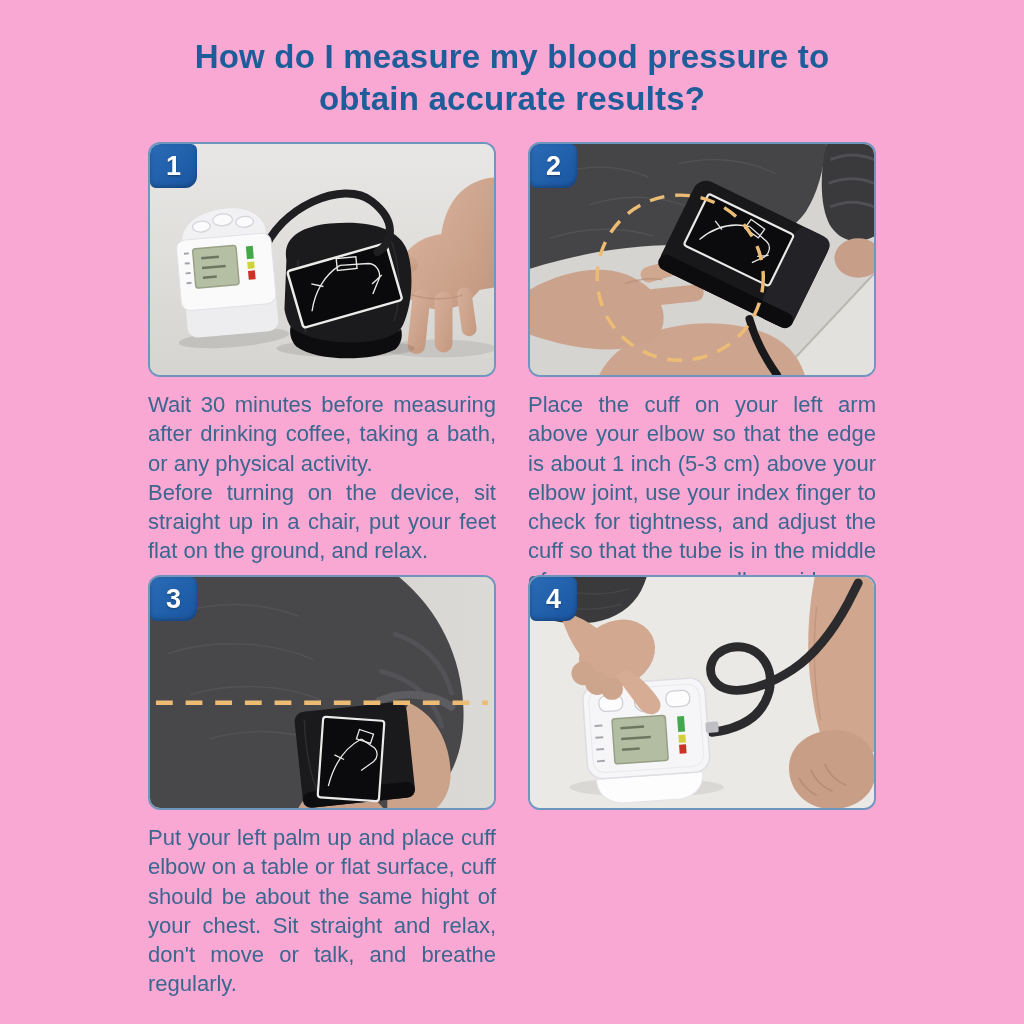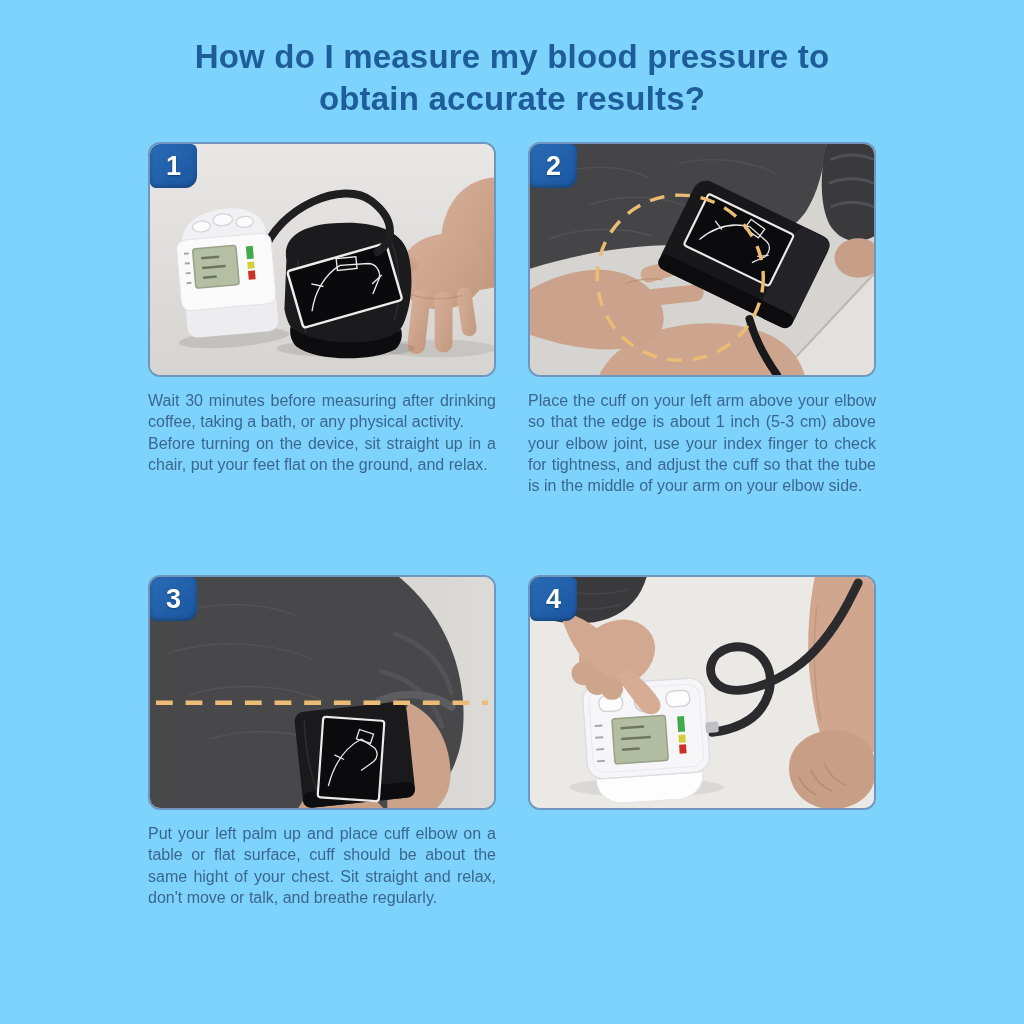--- a/index.html
+++ b/index.html
@@ -1,30 +1,30 @@
 <!DOCTYPE html>
 <html><head>
 <meta charset="utf-8">
 <style>
   html,body{margin:0;padding:0;background:#ffffff;}
-  .page{position:relative;width:1024px;height:1024px;background:#7dd3fc;overflow:hidden;
+  .page{position:relative;width:1024px;height:1024px;background:#f9a8d4;overflow:hidden;
         font-family:"Liberation Sans","DejaVu Sans",sans-serif;}
   .title{position:absolute;top:36px;left:50%;transform:translateX(-50%);width:700px;margin:0;
          text-align:center;font-size:33px;line-height:1.27;font-weight:700;color:#1d5d99;letter-spacing:.2px;}
   .step{position:absolute;width:348px;}
   .step1{left:148px;top:142px;} .step2{left:528px;top:142px;}
   .step3{left:148px;top:575px;} .step4{left:528px;top:575px;}
   .photo-frame{position:relative;width:348px;height:235px;margin:0;border:2px solid #6e96be;
                border-radius:12px;overflow:hidden;background:#d9d8d5;box-sizing:border-box;}
   .photo{display:block;width:100%;height:100%;}
   .badge{position:absolute;top:0;left:0;width:47px;height:44px;
          background:linear-gradient(135deg,#2a6cb7,#1a55a0);border-radius:2px 6px 12px 6px;
          display:flex;align-items:center;justify-content:center;box-shadow:inset 0 -2px 4px rgba(0,0,0,.25);}
   .badge span{color:#ffffff;font-size:27px;font-weight:700;text-shadow:0 1px 2px rgba(0,0,0,.35);}
-  .caption{margin-top:13px;color:#3b678f;font-size:16px;line-height:1.33;text-align:justify;}
+  .caption{margin-top:13px;color:#3b678f;font-size:22px;line-height:1.33;text-align:justify;}
   .caption p{margin:0;}
 </style>
 </head>
 <body>
 
 <div class="page">
 
   <h1 class="title">How do I measure my blood pressure to obtain accurate results?</h1>
 
   <section class="step step1">

